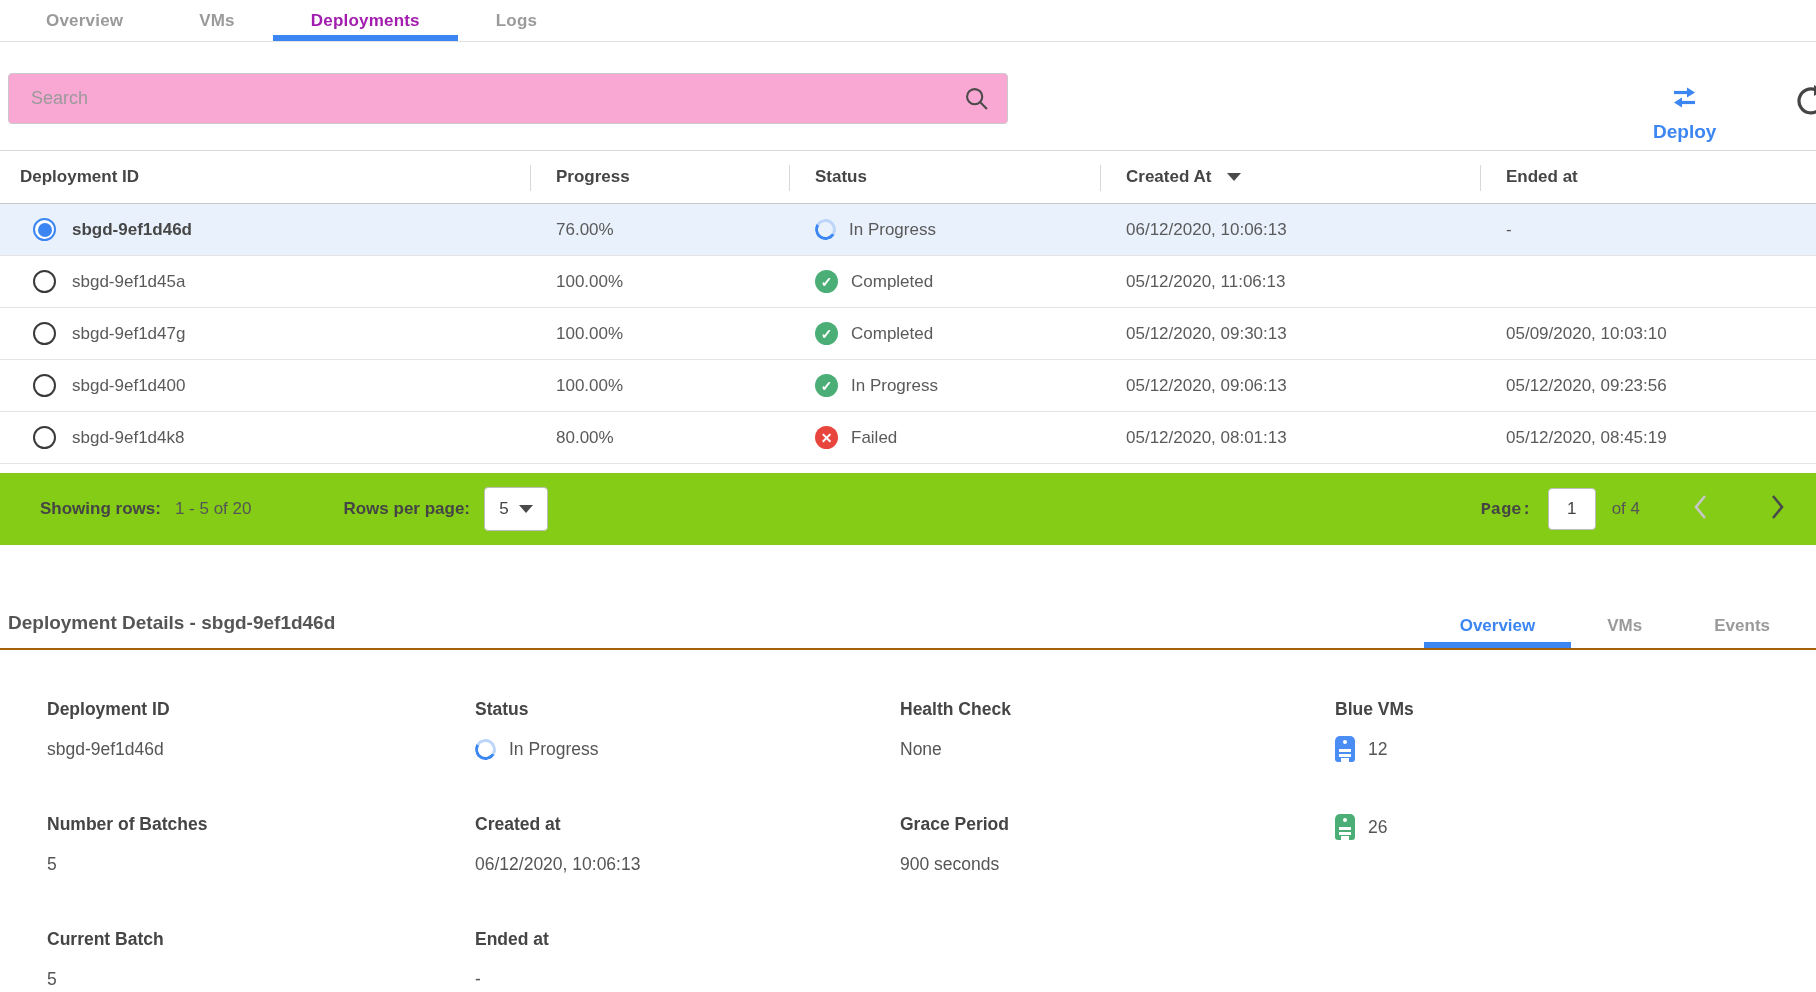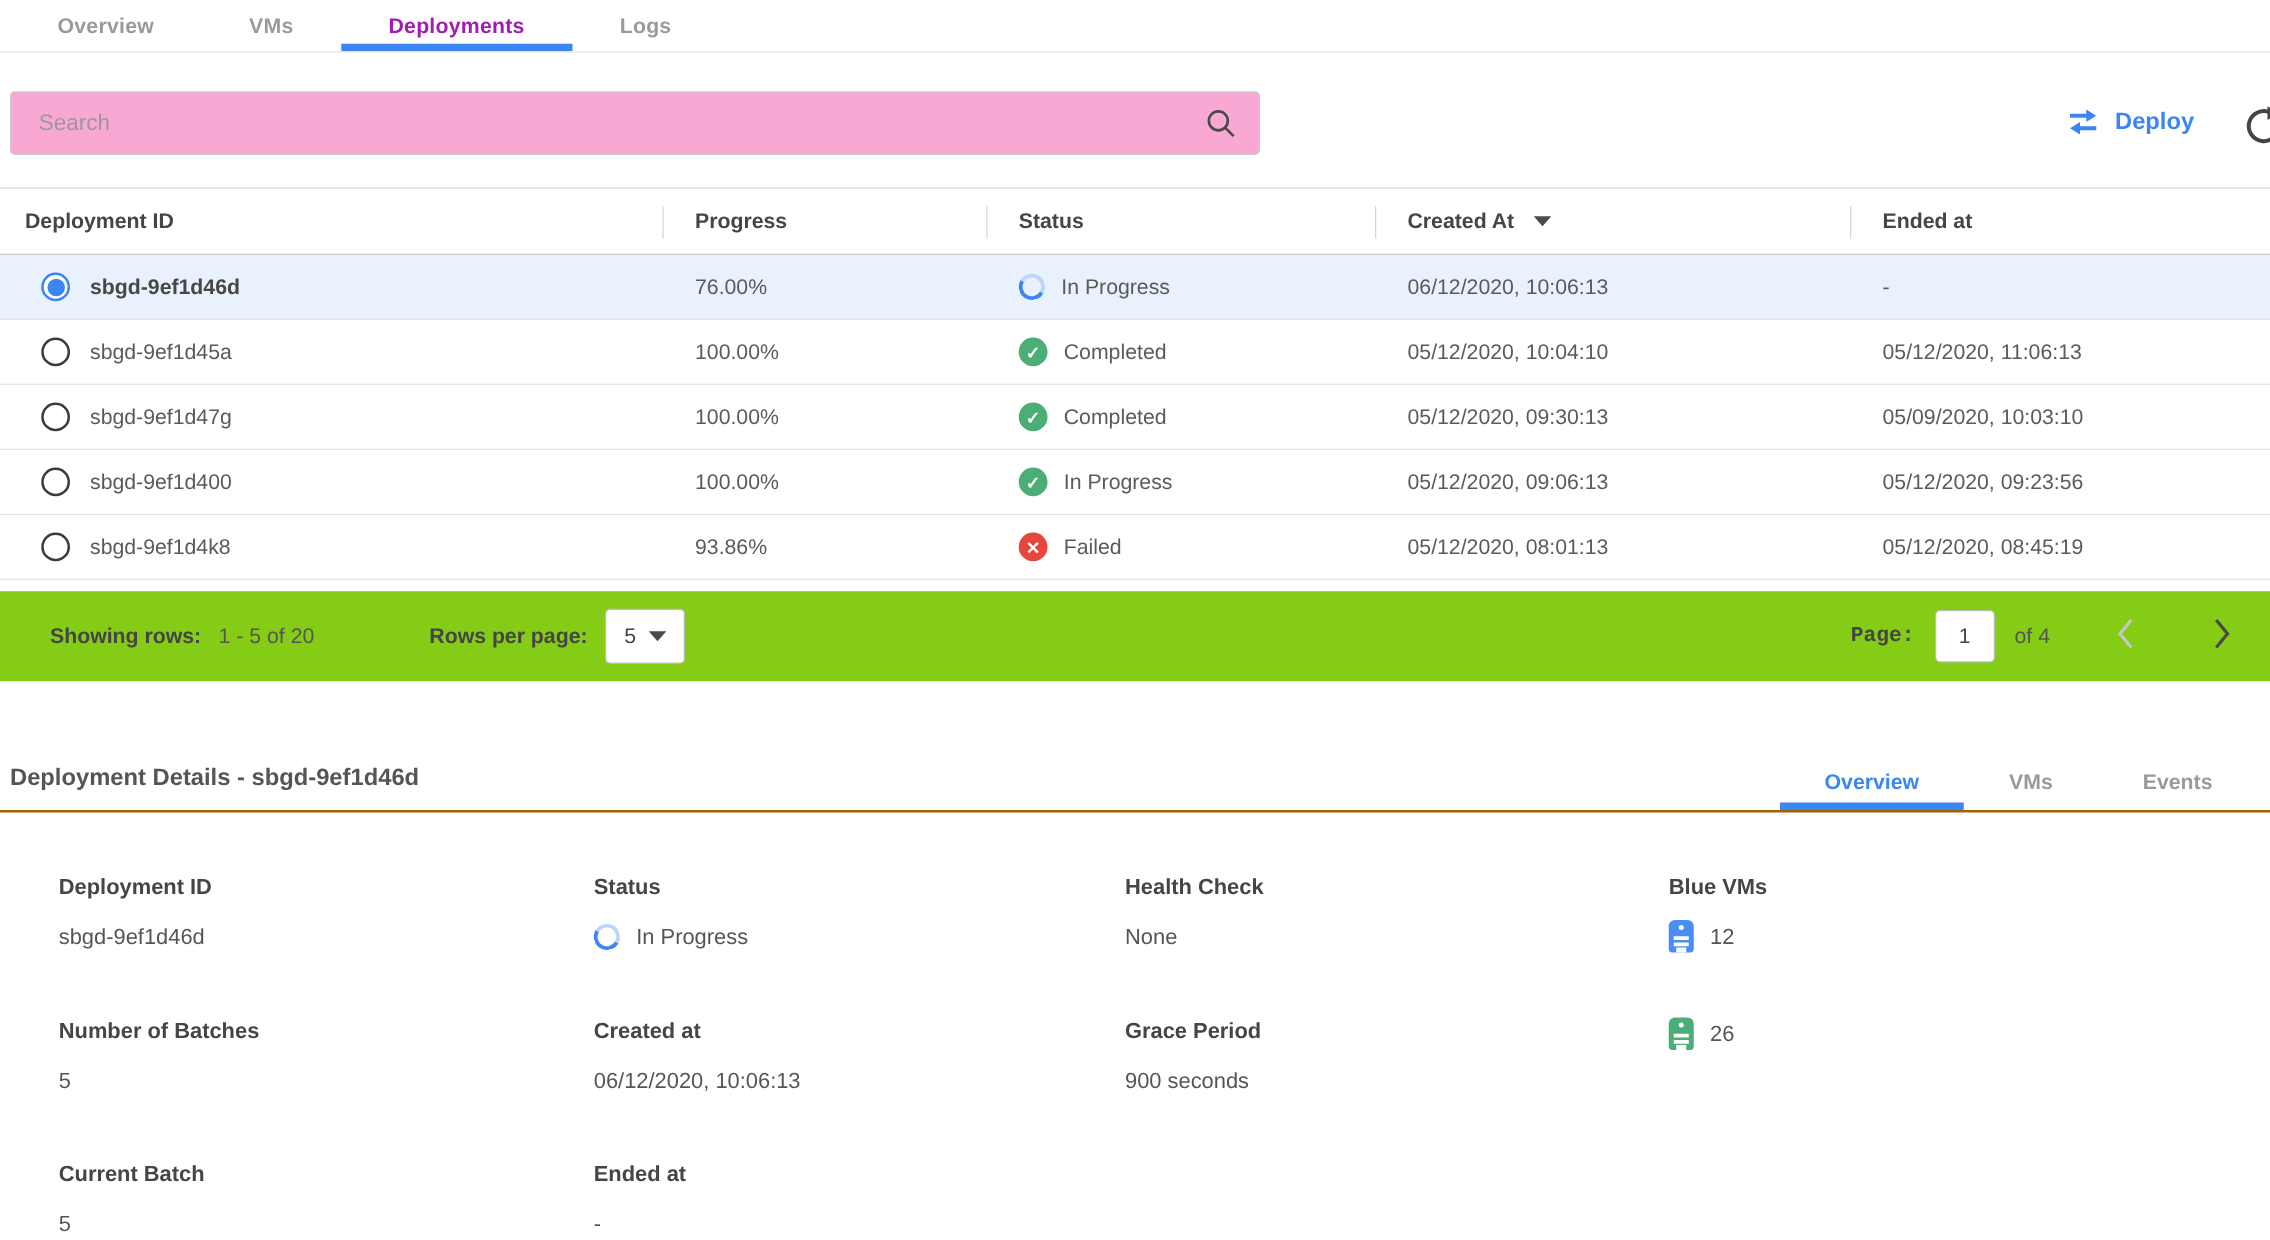--- a/index.html
+++ b/index.html
@@ -17,21 +17,21 @@
   .toolbar { position:relative; height:108px; }
   .search-box { position:absolute; left:8px; top:31px; width:1000px; height:51px;
     border:1px solid #c9c9c9; border-radius:4px; background:#f9a8d4;
     display:flex; align-items:center; }
   .search-box input { flex:1; border:none; outline:none; font-size:18px;
     padding:0 14px 0 22px; color:#444; font-family:inherit; background:transparent; }
   .search-box input::placeholder { color:#9a9a9a; }
   .search-ico { margin-right:16px; display:flex; }
   .deploy-btn { position:absolute; left:1653px; top:44px; display:flex;
     align-items:center; gap:12px; color:#3b86f2; font-size:19px; font-weight:700;
-    cursor:pointer; background:none; border:none; font-family:inherit; }
+    cursor:pointer; background:none; border:none; font-family:inherit;flex-direction:column; }
   .refresh-btn { position:absolute; left:1794px; top:42px; width:34px; height:34px;
     background:none; border:none; cursor:pointer; padding:0; }
 
   
   .grid-cols { display:grid; grid-template-columns:530px 259px 311px 380px 1fr;
     align-items:center; }
   .t-header { height:54px; border-top:1px solid #d8d8d8; border-bottom:1px solid #c9c9c9;
     font-weight:700; color:#454545; font-size:17px; position:relative; }
   .t-header .hc { padding-left:26px; display:flex; align-items:center; }
   .t-header .hc.first { padding-left:20px; }
@@ -176,21 +176,20 @@
   <div class="t-row grid-cols">
     <div class="cell-id">
       <button class="radio"></button>
       <span class="id-text">sbgd-9ef1d45a</span>
     </div>
     <div class="cell">100.00%</div>
     <div class="cell status-wrap">
       <span class="dot-ic ok">✓</span>
       <span>Completed</span>
     </div>
-    <div class="cell">05/12/2020, 10:04:10</div>
     <div class="cell">05/12/2020, 11:06:13</div>
   </div>
 
   <div class="t-row grid-cols">
     <div class="cell-id">
       <button class="radio"></button>
       <span class="id-text">sbgd-9ef1d47g</span>
     </div>
     <div class="cell">100.00%</div>
     <div class="cell status-wrap">
@@ -213,21 +212,21 @@
     </div>
     <div class="cell">05/12/2020, 09:06:13</div>
     <div class="cell">05/12/2020, 09:23:56</div>
   </div>
 
   <div class="t-row grid-cols">
     <div class="cell-id">
       <button class="radio"></button>
       <span class="id-text">sbgd-9ef1d4k8</span>
     </div>
-    <div class="cell">93.86%</div>
+    <div class="cell">80.00%</div>
     <div class="cell status-wrap">
       <span class="dot-ic err">✕</span>
       <span>Failed</span>
     </div>
     <div class="cell">05/12/2020, 08:01:13</div>
     <div class="cell">05/12/2020, 08:45:19</div>
   </div>
 
   <div class="t-footer">
     <span class="bold-lbl">Showing rows:</span>

